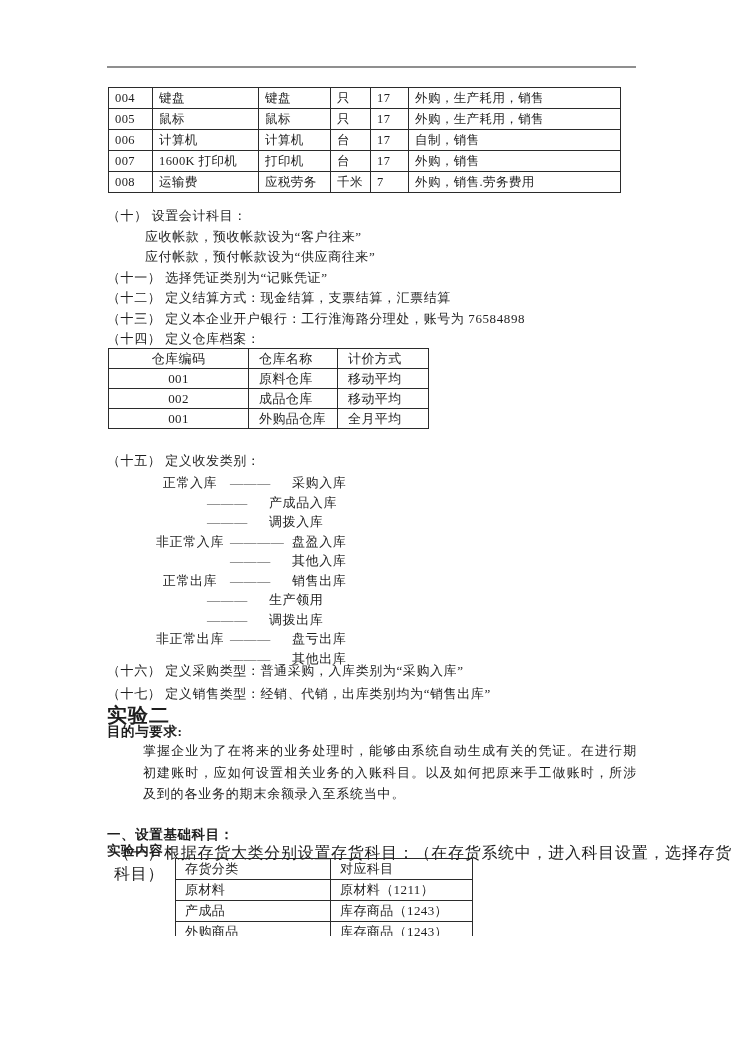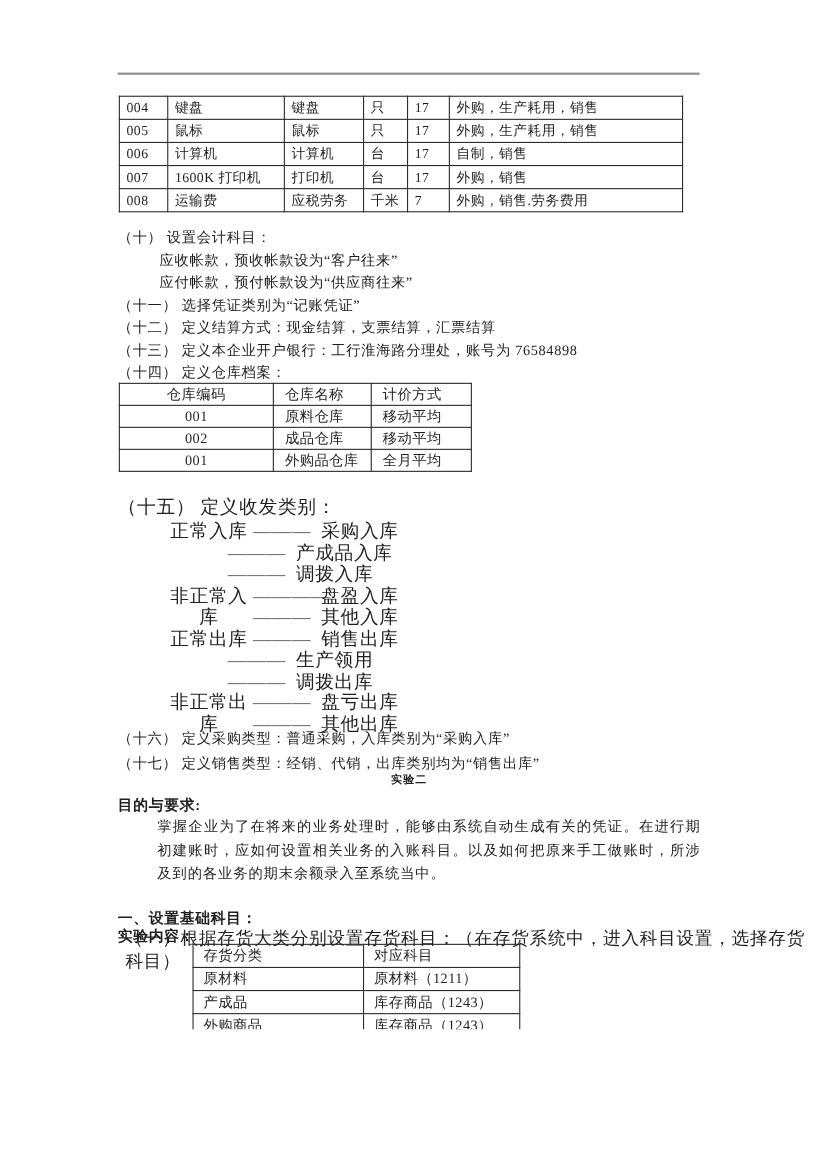--- a/index.html
+++ b/index.html
@@ -22,32 +22,32 @@
   .t2 { left:108px; top:348px; width:320px; }
   .t2 td { height:19px; font-size:13px; }
   .t2 .c-center { text-align:center; }
   .t2 td.pad { padding:0 10px; }
   .t3 { left:175px; top:858px; width:297px; }
   .t3 td { height:20px; font-size:13px; padding:0 9px; }
 
   .list-a { left:107px; top:206px; font-size:13px; letter-spacing:0.6px; line-height:20.5px; }
   .list-a .sub { padding-left:38px; }
 
-  .tree-block { left:107px; top:451px; font-size:17px; letter-spacing:0.6px; }
+  .tree-block { left:107px; top:451px; font-size:13px; letter-spacing:0.6px; }
   .tree-heading { height:22px; line-height:20px; }
   .tree-rows { margin-left:43px; }
   .tree-row { display:flex; height:19.5px; line-height:19.5px; }
   .tr-cat { width:80px;text-align:center; }
   .tr-spacer-sm { width:57px; }
   .tr-spacer-lg { width:80px; }
   .tr-dash { width:62px; color:#5a5a5a; }
 
   .items1617 { left:107px; top:659px; font-size:13px; letter-spacing:0.6px; line-height:23px; }
 
-  .exp-title { left:107px; top:702px; width:530px; text-align:center; font-weight:bold; font-size:10px; letter-spacing:1px; }
+  .exp-title { left:107px; top:702px; width:530px; font-weight:bold; font-size:20px; letter-spacing:1px; }
   .h-bold { font-weight:bold; font-size:13.5px; letter-spacing:0.6px; }
   .purpose-heading { left:107px; top:723px; }
   .purpose-text {
     left:143px; top:740px; width:494px;
     font-size:13px; letter-spacing:0.8px; line-height:21.5px; text-align:justify;
   }
   .content-heading { left:107px; top:805px;margin-top:37px; }
   .section1-heading { left:107px; top:826px; }
   .step1 { left:114px; top:843px; font-size:16px; letter-spacing:0.7px; }
 </style>

